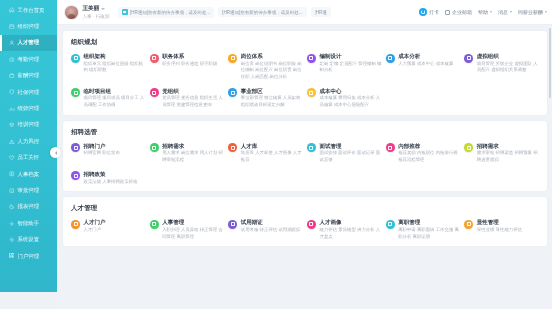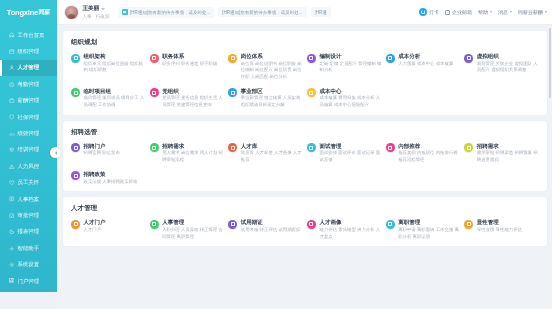--- a/index.html
+++ b/index.html
@@ -155,24 +155,20 @@
     position: absolute; right: 1px; top: 28px; width: 2.5px; height: 70px;
     border-radius: 2px; background: #ccd3dc;
   }
 </style>
 </head>
 <body>
 
 <div id="app">
 
   <aside class="sidebar">
-    <div class="logo">
-      <span>Tongxine</span>
-        <span class="logo-cn">同薪</span>
-    </div>
     <nav class="nav">
       <div class="nav-item">
         <svg class="nav-ic" viewBox="0 0 12 12">
             <path d="M6 1.5 1.5 5.3V11h3V7.6h3V11h3V5.3z" fill="none" stroke="#fff" stroke-width="1"></path>
           </svg>
         <span>工作台首页</span>
       </div>
       <div class="nav-item">
         <svg class="nav-ic" viewBox="0 0 12 12">
             <rect x="1.5" y="1.5" width="9" height="9" rx="1" fill="none" stroke="#fff" stroke-width="1"></rect>

